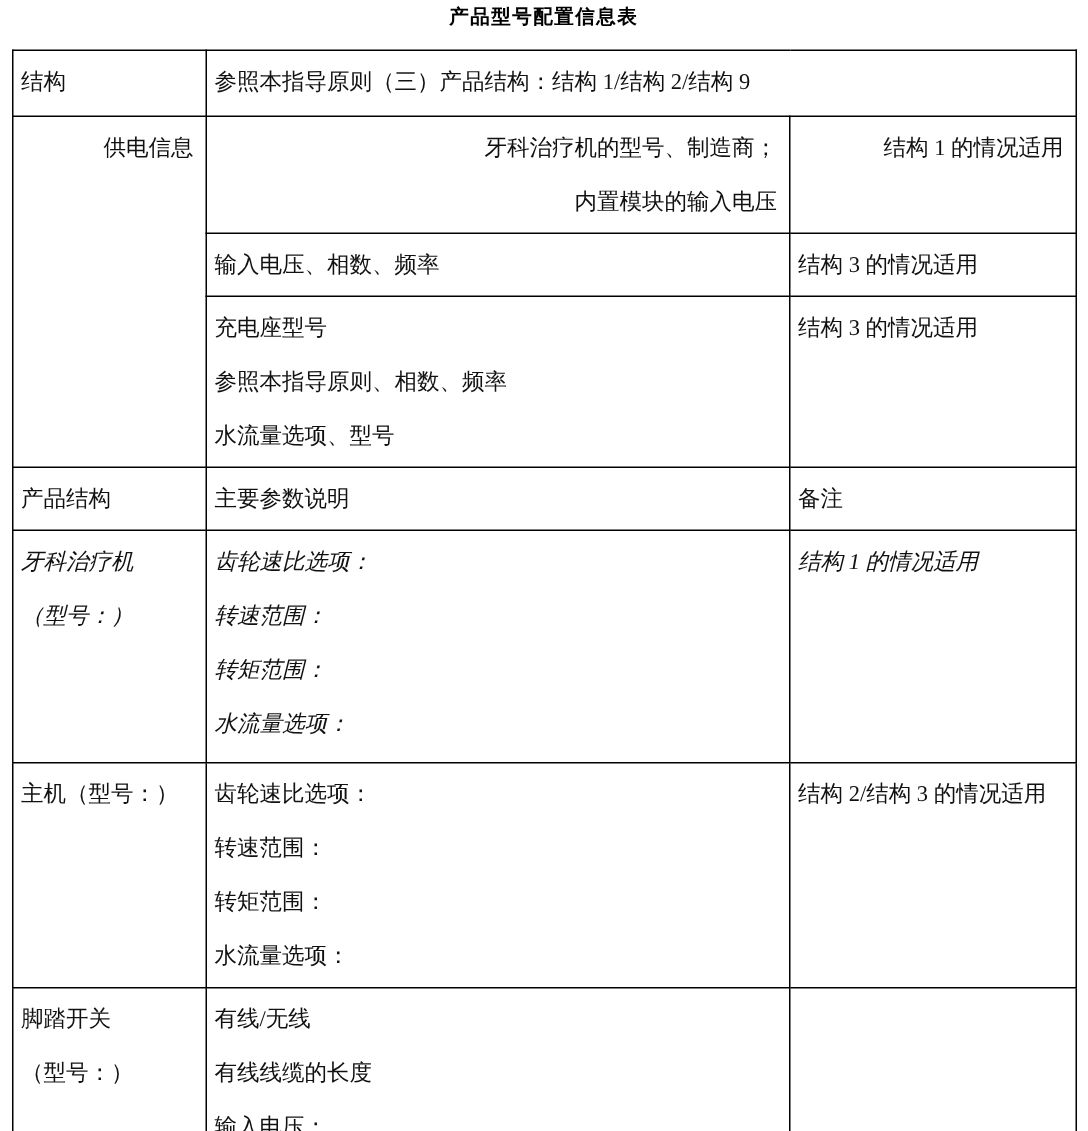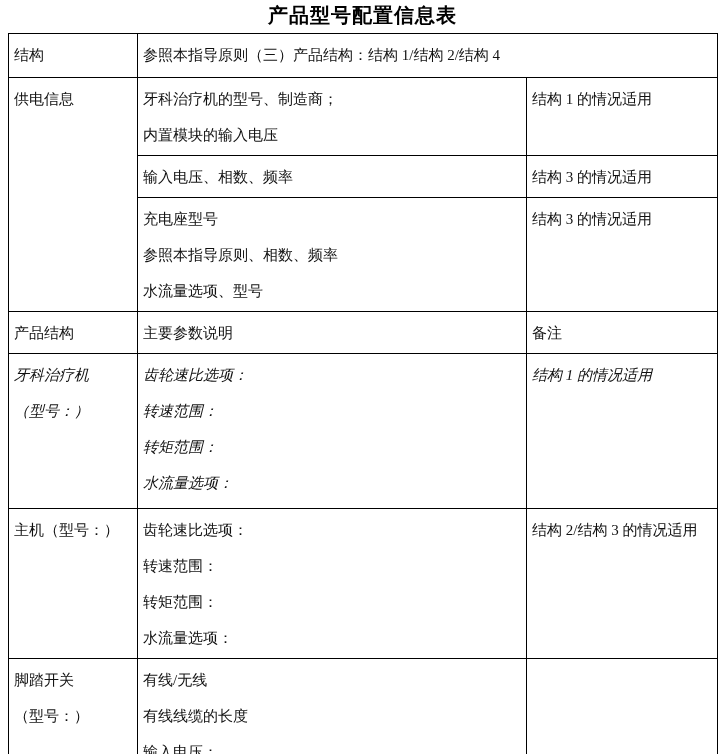--- a/index.html
+++ b/index.html
@@ -14,21 +14,21 @@
     background: #ffffff;
     color: #111111;
     font-family: "Liberation Serif", "DejaVu Serif", serif;
     font-size: 15px;
     overflow: hidden;
   }
   .doc-title {
     height: 30px;
     padding-top: 2px;
     text-align: center;
-    font-size: 20px;
+    font-size: 13px;
     font-weight: bold;
     letter-spacing: 1px;
     color: #000000;
   }
   table.config-table {
     position: absolute;
     left: 8px;
     top: 33px;
     width: 709px;
     border-collapse: collapse;
@@ -41,21 +41,21 @@
     line-height: 36px;
     color: #111111;
     overflow: hidden;
   }
   col.c1 { width: 129px; }
   col.c2 { width: 389px; }
   col.c3 { width: 191px; }
   .line { line-height: 36px; white-space: nowrap; }
   td.wrap .line { white-space: normal; }
   tr.r1 td { height: 38px; }
-  tr.r2 td { height: 64px; }
+  tr.r2 td { height: 64px; text-align: right; }
   tr.r3 td { height: 35px; font-family: Liberation Serif, serif; }
   tr.r4 td { height: 104px; }
   tr.r5 td { height: 33px; }
   tr.r6 td { height: 149px; font-style: italic; }
   tr.r7 td { height: 139px; }
   tr.r8 td { height: 107px; }
 </style>
 </head>
 <body>
 
@@ -69,21 +69,21 @@
         <col class="c2">
         <col class="c3">
       </colgroup>
 
     <tbody>
         <tr class="r1">
       <td>
         <div class="line">结构</div>
       </td>
       <td colspan="2">
-        <div class="line">参照本指导原则（三）产品结构：结构 1/结构 2/结构 4</div>
+        <div class="line">参照本指导原则（三）产品结构：结构 1/结构 2/结构 9</div>
       </td>
     </tr>
 
     <tr class="r2">
       <td rowspan="3">
         <div class="line">供电信息</div>
       </td>
       <td>
         <div class="line">牙科治疗机的型号、制造商；</div>
         <div class="line">内置模块的输入电压</div>

